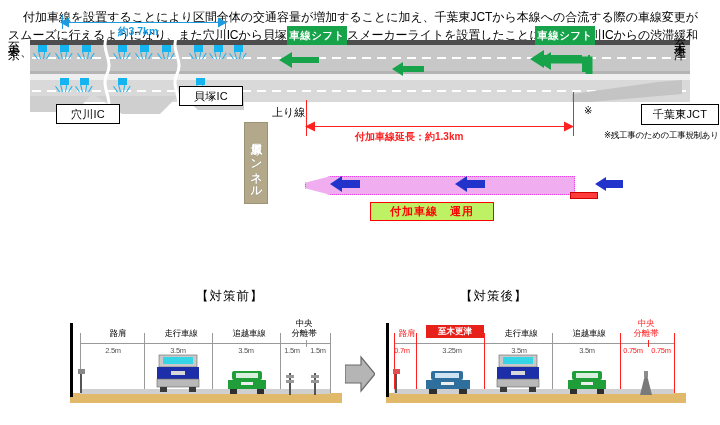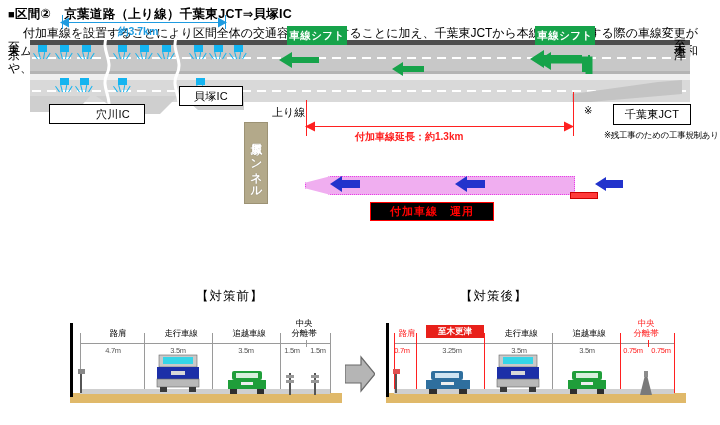--- a/index.html
+++ b/index.html
@@ -85,21 +85,21 @@
   .tick{position:absolute;width:1px;}
   .tick.blue{background:#1e9be0;}
   .tick.red{background:#ff2020;}
 
   .mlabel{position:absolute;font-size:9.5px;font-weight:700;}
   .mlabel.blue{color:#1e9be0;}
   .mlabel.red{color:#ff2020;}
 
   #fukakabox{
     position:absolute;left:370px;top:202px;width:122px;height:17px;
-    background:#000000;border:1.5px solid #ff0000;
+    background:#bef264;border:1.5px solid #ff0000;
     color:#ff0000;font-size:11px;font-weight:700;
     display:flex;align-items:center;justify-content:center;letter-spacing:1px;
   }
 
   .note{position:absolute;font-size:8.5px;letter-spacing:-.3px;}
 
   
   .xsec-title{position:absolute;font-size:12.5px;letter-spacing:1px;}
   .xsec{position:absolute;}
   .ground{position:absolute;background:#e0b96a;}
@@ -120,23 +120,20 @@
 
   
   .veh{position:absolute;}
 
   #big-arrow{position:absolute;left:345px;top:355px;width:30px;height:38px;}
 </style>
 </head>
 <body>
 
 <div class="abs" id="header">
-  <div id="title-line">
-    <span class="sq">■</span><span>区間②　京葉道路（上り線）千葉東JCT⇒貝塚IC</span>
-  </div>
   <div id="body-text"><span class="indent"></span><span>付加車線を設置することにより区間全体の交通容量が増加することに加え、千葉東JCTから本線への合流する際の車線変更がスムーズに行えるようになり、また穴川ICから貝塚IC間にペースメーカーライトを設置したことにより、穴川ICからの渋滞緩和や、交通の定時性・安全性が向上するといった効果が期待できます。</span></div>
 </div>
 
 <div id="plan">
 
   <div class="mbar blue" style="left:62px;top:22px;width:164px;"></div>
   <div class="tick blue" style="left:62px;top:15px;height:14px;"></div>
   <div class="tick blue" style="left:225px;top:15px;height:14px;"></div>
   <svg class="abs" style="left:60px;top:17px;" width="12" height="11">
       <polygon points="0,5.5 9,0.5 9,10.5" fill="#1e9be0"></polygon>
@@ -313,23 +310,23 @@
   <svg class="abs" style="left:595px;top:177px;" width="28" height="14">
     <polygon points="0,7 11,0 11,3 28,3 28,11 11,11 11,14" fill="#2233cc"></polygon>
   </svg>
 
   <svg class="abs" style="left:572px;top:80px;" width="110" height="26">
     <polygon points="110,0 110,14 18,22 0,22 0,14 86,2" fill="#c4c4c4"></polygon>
   </svg>
 
   <div class="abs" style="left:570px;top:192px;width:26px;height:5px;background:#ff3b3b;border:1px solid #cc0000;"></div>
 
-  <div class="icbox" style="left:49px;top:104px;width:62px;height:18px;padding-left:32px;">穴川IC</div>
+  <div class="icbox" style="left:56px;top:104px;width:62px;height:18px;">穴川IC</div>
   <div class="icbox" style="left:179px;top:86px;width:62px;height:18px;text-align:center;">貝塚IC</div>
-  <div class="icbox" style="left:613px;top:104px;width:76px;height:19px;">千葉東JCT</div>
+  <div class="icbox" style="left:641px;top:104px;width:76px;height:19px;">千葉東JCT</div>
 
   <div class="abs" style="left:272px;top:105px;font-size:11px;">上り線</div>
 
   <div id="fukakabox">付加車線　運用</div>
 
   <div class="tick red" style="left:306px;top:100px;height:36px;"></div>
   <div class="tick red" style="left:573px;top:92px;height:44px;"></div>
   <div class="mbar red" style="left:310px;top:126px;width:262px;"></div>
   <svg class="abs" style="left:305px;top:121px;" width="12" height="11">
       <polygon points="0,5.5 10,0.5 10,10.5" fill="#ff2020"></polygon>
@@ -354,21 +351,21 @@
 分離帯</div>
 
   <div class="hline" style="left:10px;top:28px;width:250px;"></div>
   <div class="dimtick" style="left:10px;top:25px;width:1px;height:7px;"></div>
   <div class="dimtick" style="left:74px;top:25px;width:1px;height:7px;"></div>
   <div class="dimtick" style="left:142px;top:25px;width:1px;height:7px;"></div>
   <div class="dimtick" style="left:210px;top:25px;width:1px;height:7px;"></div>
   <div class="dimtick" style="left:236px;top:25px;width:1px;height:7px;"></div>
   <div class="dimtick" style="left:260px;top:25px;width:1px;height:7px;"></div>
 
-  <div class="seg-dim" style="left:22px;top:31px;width:42px;">4.7m</div>
+  <div class="seg-dim" style="left:22px;top:31px;width:42px;">2.5m</div>
   <div class="seg-dim" style="left:87px;top:31px;width:42px;">3.5m</div>
   <div class="seg-dim" style="left:155px;top:31px;width:42px;">3.5m</div>
   <div class="seg-dim" style="left:208px;top:31px;width:28px;">1.5m</div>
   <div class="seg-dim" style="left:234px;top:31px;width:28px;">1.5m</div>
 
   <div class="vline" style="left:10px;top:18px;height:60px;"></div>
   <div class="vline" style="left:74px;top:18px;height:60px;"></div>
   <div class="vline" style="left:142px;top:18px;height:60px;"></div>
   <div class="vline" style="left:210px;top:18px;height:60px;"></div>
   <div class="vline" style="left:260px;top:18px;height:60px;"></div>

